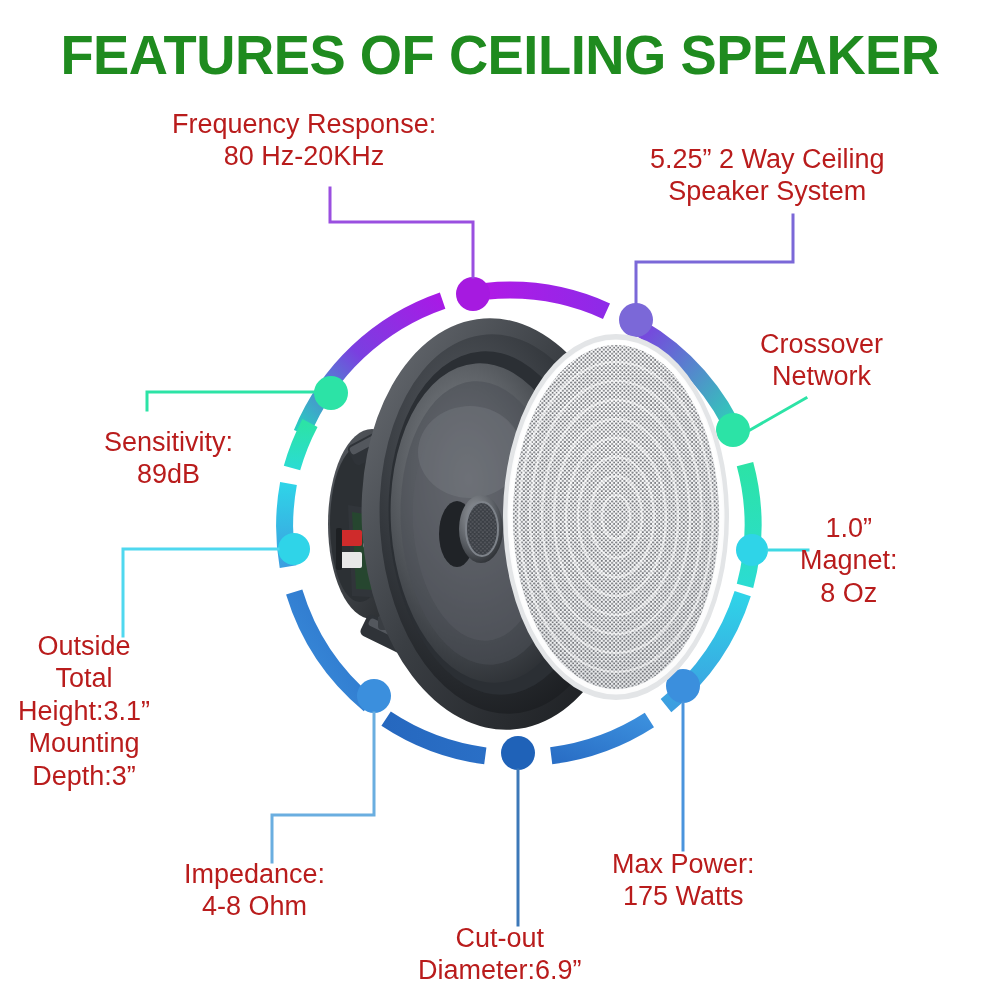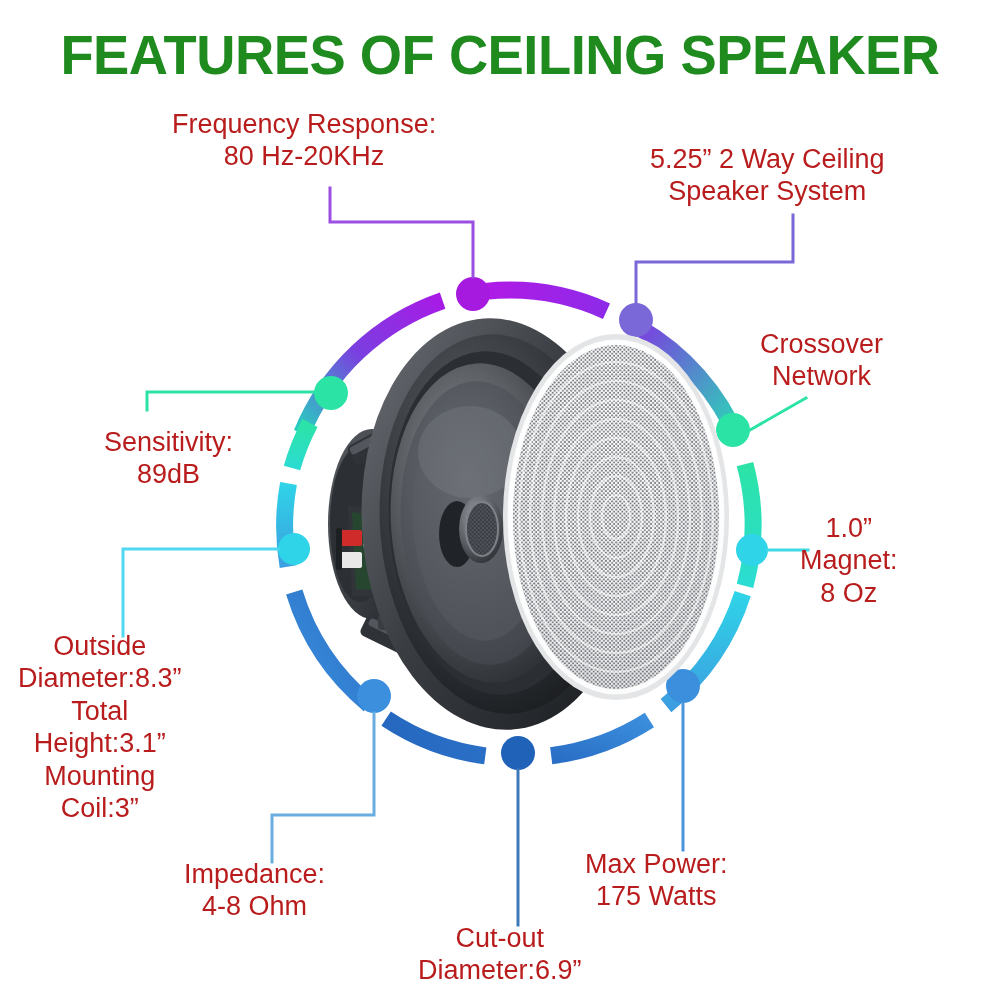--- a/index.html
+++ b/index.html
@@ -43,21 +43,21 @@
   #connectors{position:absolute;left:0;top:0;}
 
   .lbl-freq{left:172px;top:108px;}
   .lbl-model{left:650px;top:143px;}
   .lbl-cross{left:760px;top:328px;}
   .lbl-voice{left:800px;top:512px;}
   .lbl-sens{left:104px;top:426px;}
   .lbl-dims{left:18px;top:630px;}
   .lbl-imp{left:184px;top:858px;}
   .lbl-cut{left:418px;top:922px;}
-  .lbl-power{left:585px;top:848px;}
+  .lbl-power{left:612px;top:848px;}
 </style>
 </head>
 <body>
 
 <div id="stage">
 
   <div class="title">FEATURES OF CEILING SPEAKER</div>
 
   <svg id="ring" width="1000" height="1000">
     <defs>
@@ -298,25 +298,24 @@
     <span>8 Oz</span>
   </div>
 
   <div class="label lbl-sens">
     <span>Sensitivity:</span>
     <span>89dB</span>
   </div>
 
   <div class="label lbl-dims">
     <span>Outside</span>
-    <span>Diameter:8.3”</span>
     <span>Total</span>
     <span>Height:3.1”</span>
     <span>Mounting</span>
-    <span>Coil:3”</span>
+    <span>Depth:3”</span>
   </div>
 
   <div class="label lbl-imp">
     <span>Impedance:</span>
     <span>4-8 Ohm</span>
   </div>
 
   <div class="label lbl-cut">
     <span>Cut-out</span>
     <span>Diameter:6.9”</span>

